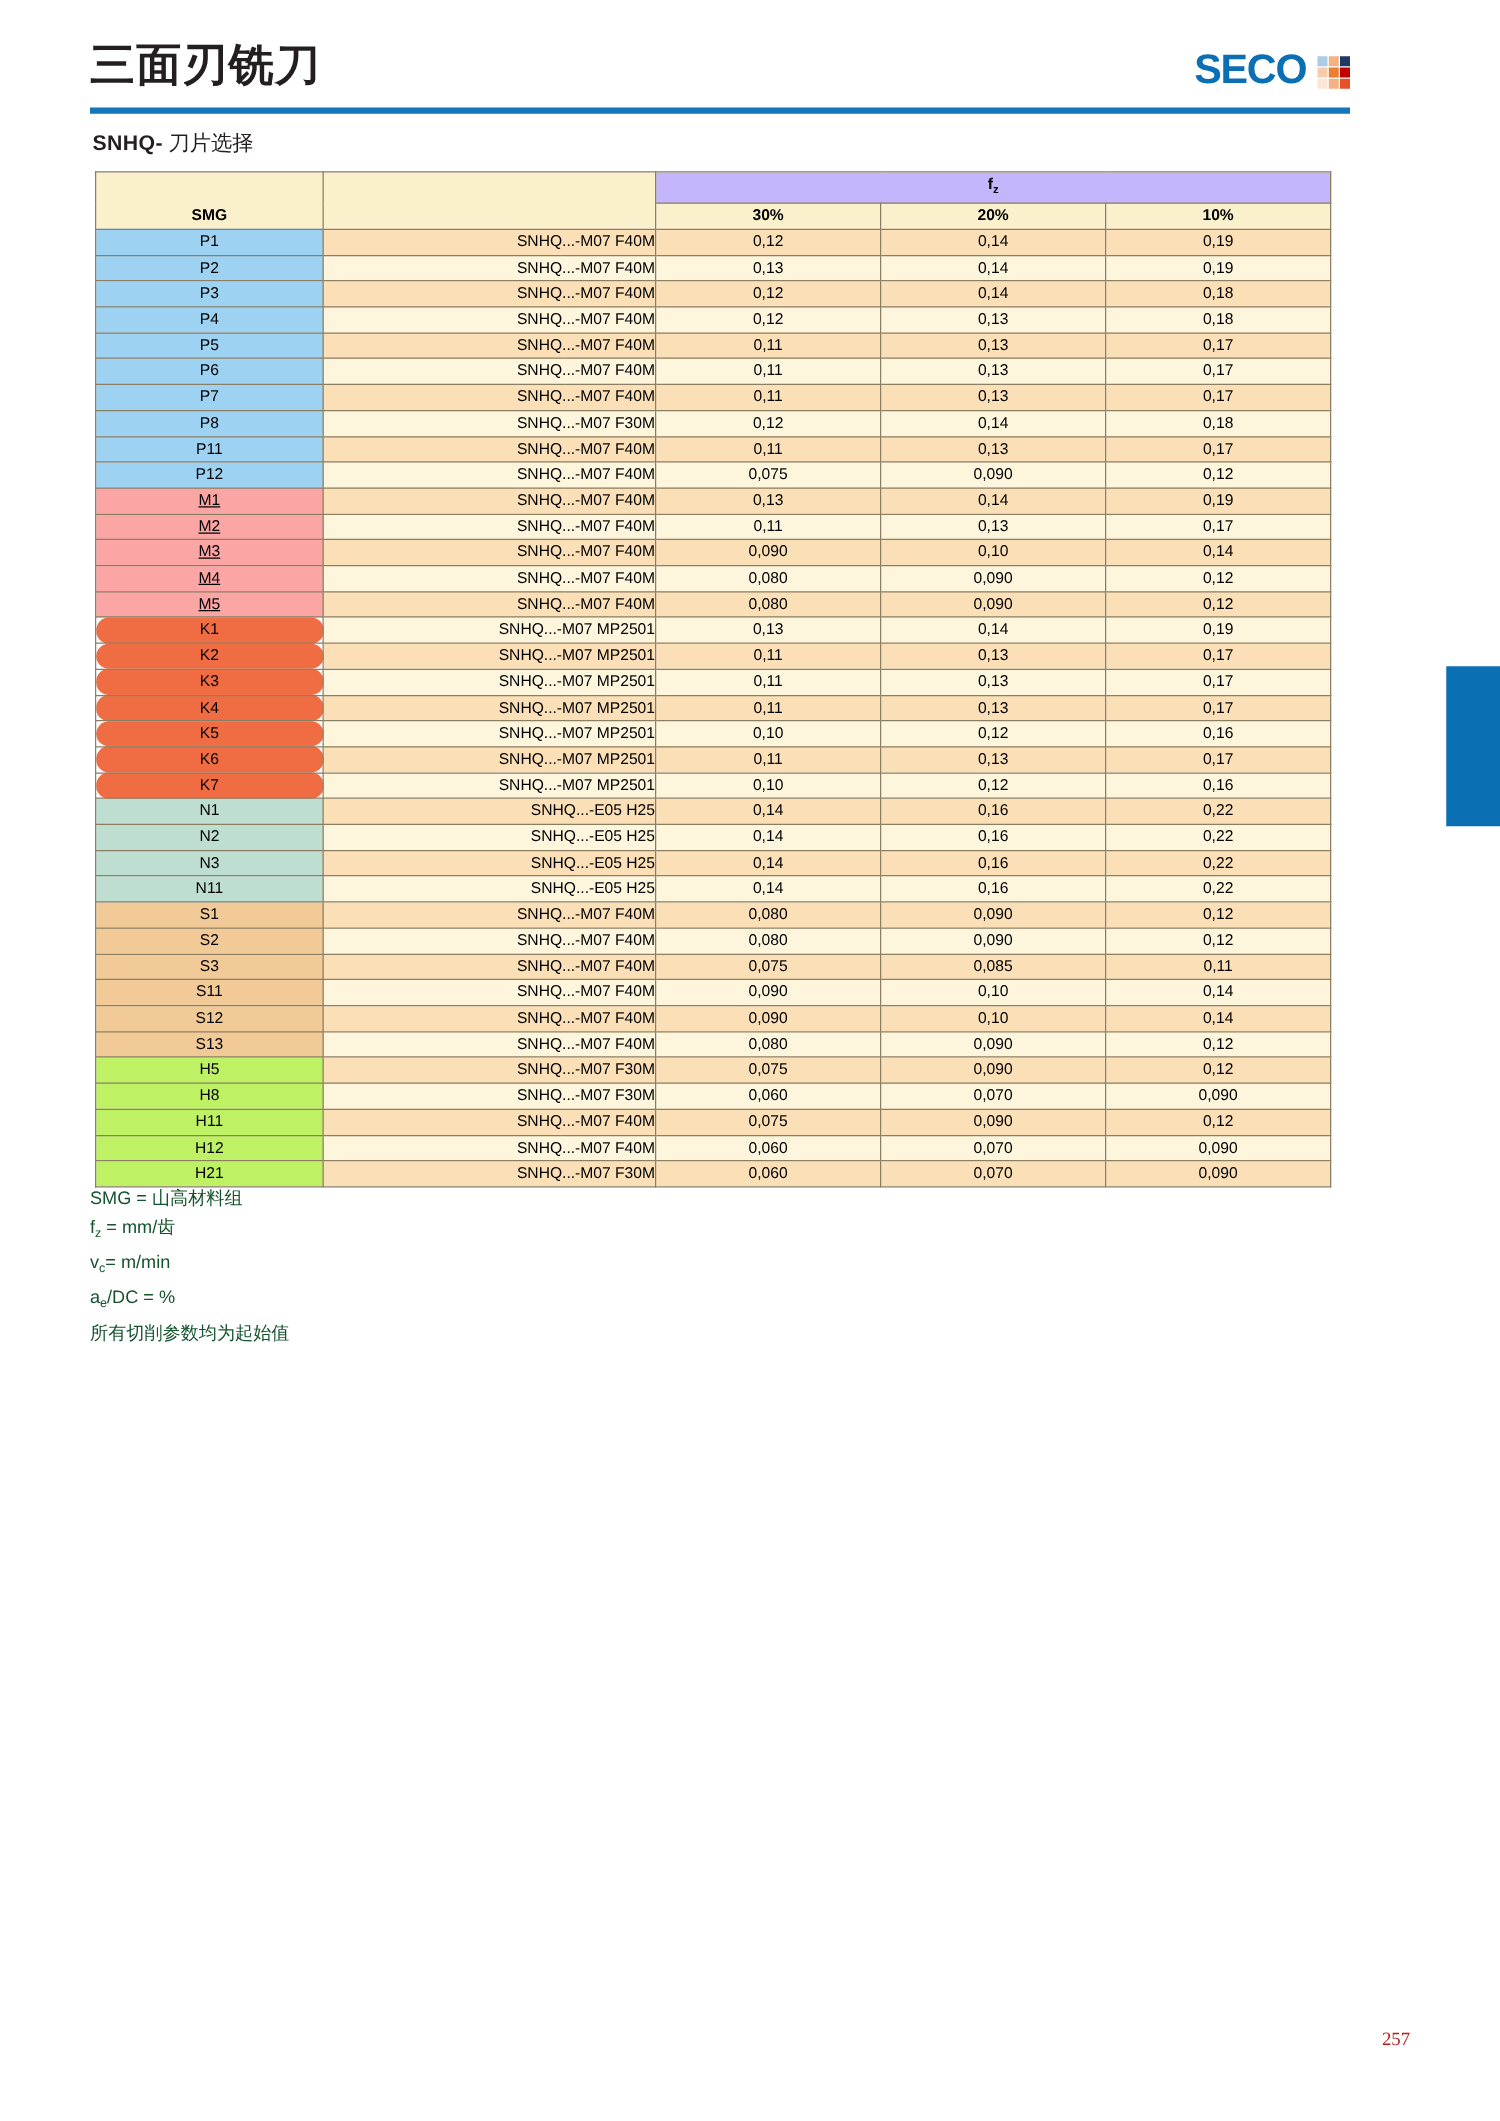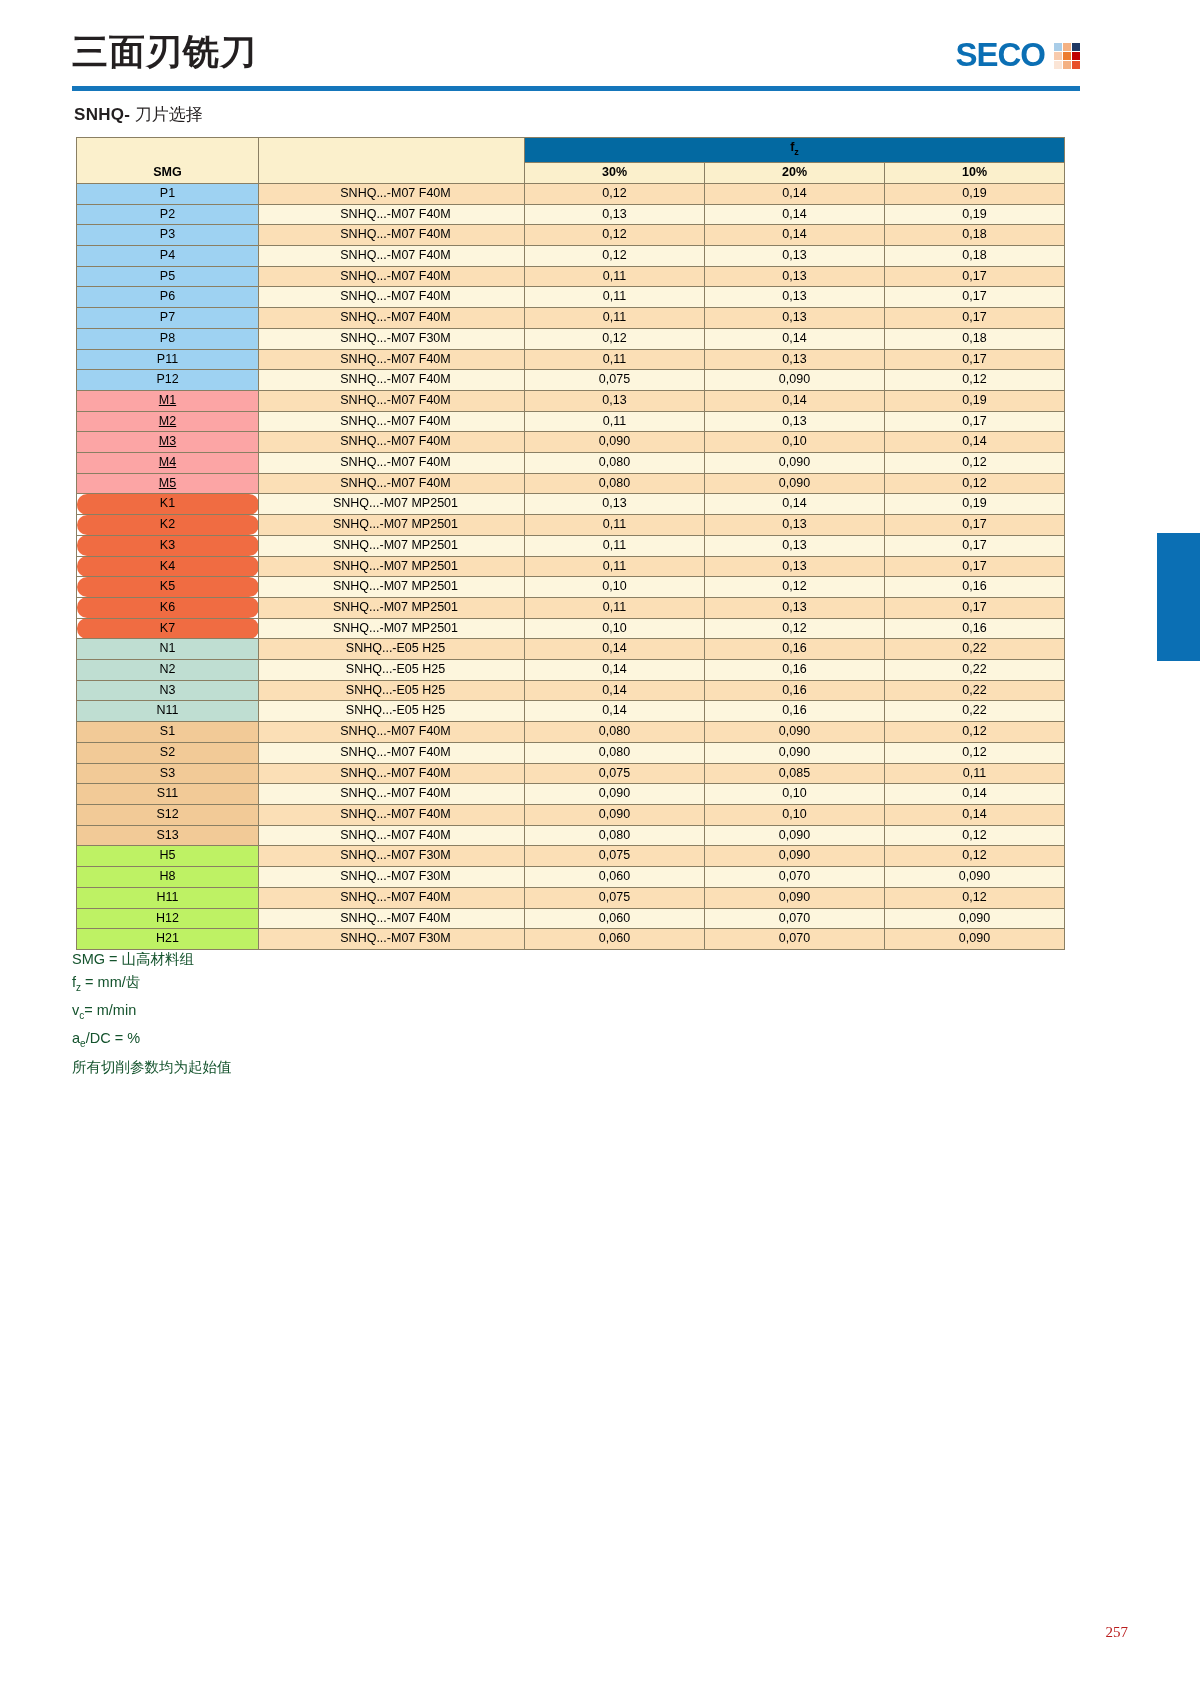--- a/index.html
+++ b/index.html
@@ -9,21 +9,21 @@
     -webkit-font-smoothing:antialiased;
   }
   .page{position:relative;width:1200px;height:1697px;overflow:hidden;}
 
   
   .hdr{position:absolute;left:72px;top:34px;width:1008px;height:60px;}
   .hdr-title{
     font-size:36px;font-weight:700;letter-spacing:1px;color:#231f20;
     position:absolute;left:0;top:0;line-height:1;
   }
-  .logo{position:absolute;right:0;top:4px;display:flex;align-items:center;gap:9px;}
+  .logo{position:absolute;right:0;top:4px;display:flex;align-items:flex-end;gap:9px;}
   .logo-word{
     font-size:33px;font-weight:700;color:#0b6fb4;letter-spacing:-1px;
     font-family:"Liberation Sans",sans-serif;line-height:1;
   }
   .logo-grid{display:grid;grid-template-columns:repeat(3,8px);grid-template-rows:repeat(3,8px);gap:1px;margin-top:2px;}
   .rule{
     position:absolute;left:72px;top:86px;width:1008px;height:5px;background:#1576bb;
   }
   .subtitle{
     position:absolute;left:74px;top:103px;font-size:17px;color:#231f20;
@@ -51,37 +51,37 @@
     padding:0;margin:0;
     font-size:12.5px;
     text-align:center;
     vertical-align:middle;
     height:19.7px;
     line-height:19.7px;
     white-space:nowrap;
   }
   
   th.hblank{background:#fbf0cc;}
-  th.hfz{background:#0369a1;height:46px;line-height:46px;font-size:13px;font-weight:700;}
+  th.hfz{background:#c4b5fd;height:46px;line-height:46px;font-size:13px;font-weight:700;}
   th.hpct{background:#fbf0cc;height:27px;line-height:27px;font-weight:700;font-size:12.5px;}
   .sub{font-size:9px;vertical-align:sub;font-weight:700;}
 
   
   td.smg{font-size:12.5px;}
   td.smg-P{background:#9ed2f2;}
   td.smg-M{background:#fca5a5;text-decoration:underline;}
   td.smg-K{background:#f06c42;border-radius:10px;}
   td.smg-N{background:#bfded2;}
   td.smg-S{background:#f2ca97;}
   td.smg-H{background:#bef264;}
 
   
   tr.band-a td.dat{background:#fbdfb6;}
   tr.band-b td.dat{background:#fdf6dd;}
-  td.dat.name{text-align:center;padding-left:8px;}
+  td.dat.name{text-align:right;padding-left:8px;}
 
   .footnotes{
     position:absolute;left:72px;top:948px;font-size:14.5px;line-height:22.5px;color:#14532d;
   }
   .footnotes div{white-space:nowrap;}
   .footnotes .sb{font-size:10px;vertical-align:sub;}
 </style>
 </head>
 <body>
 

